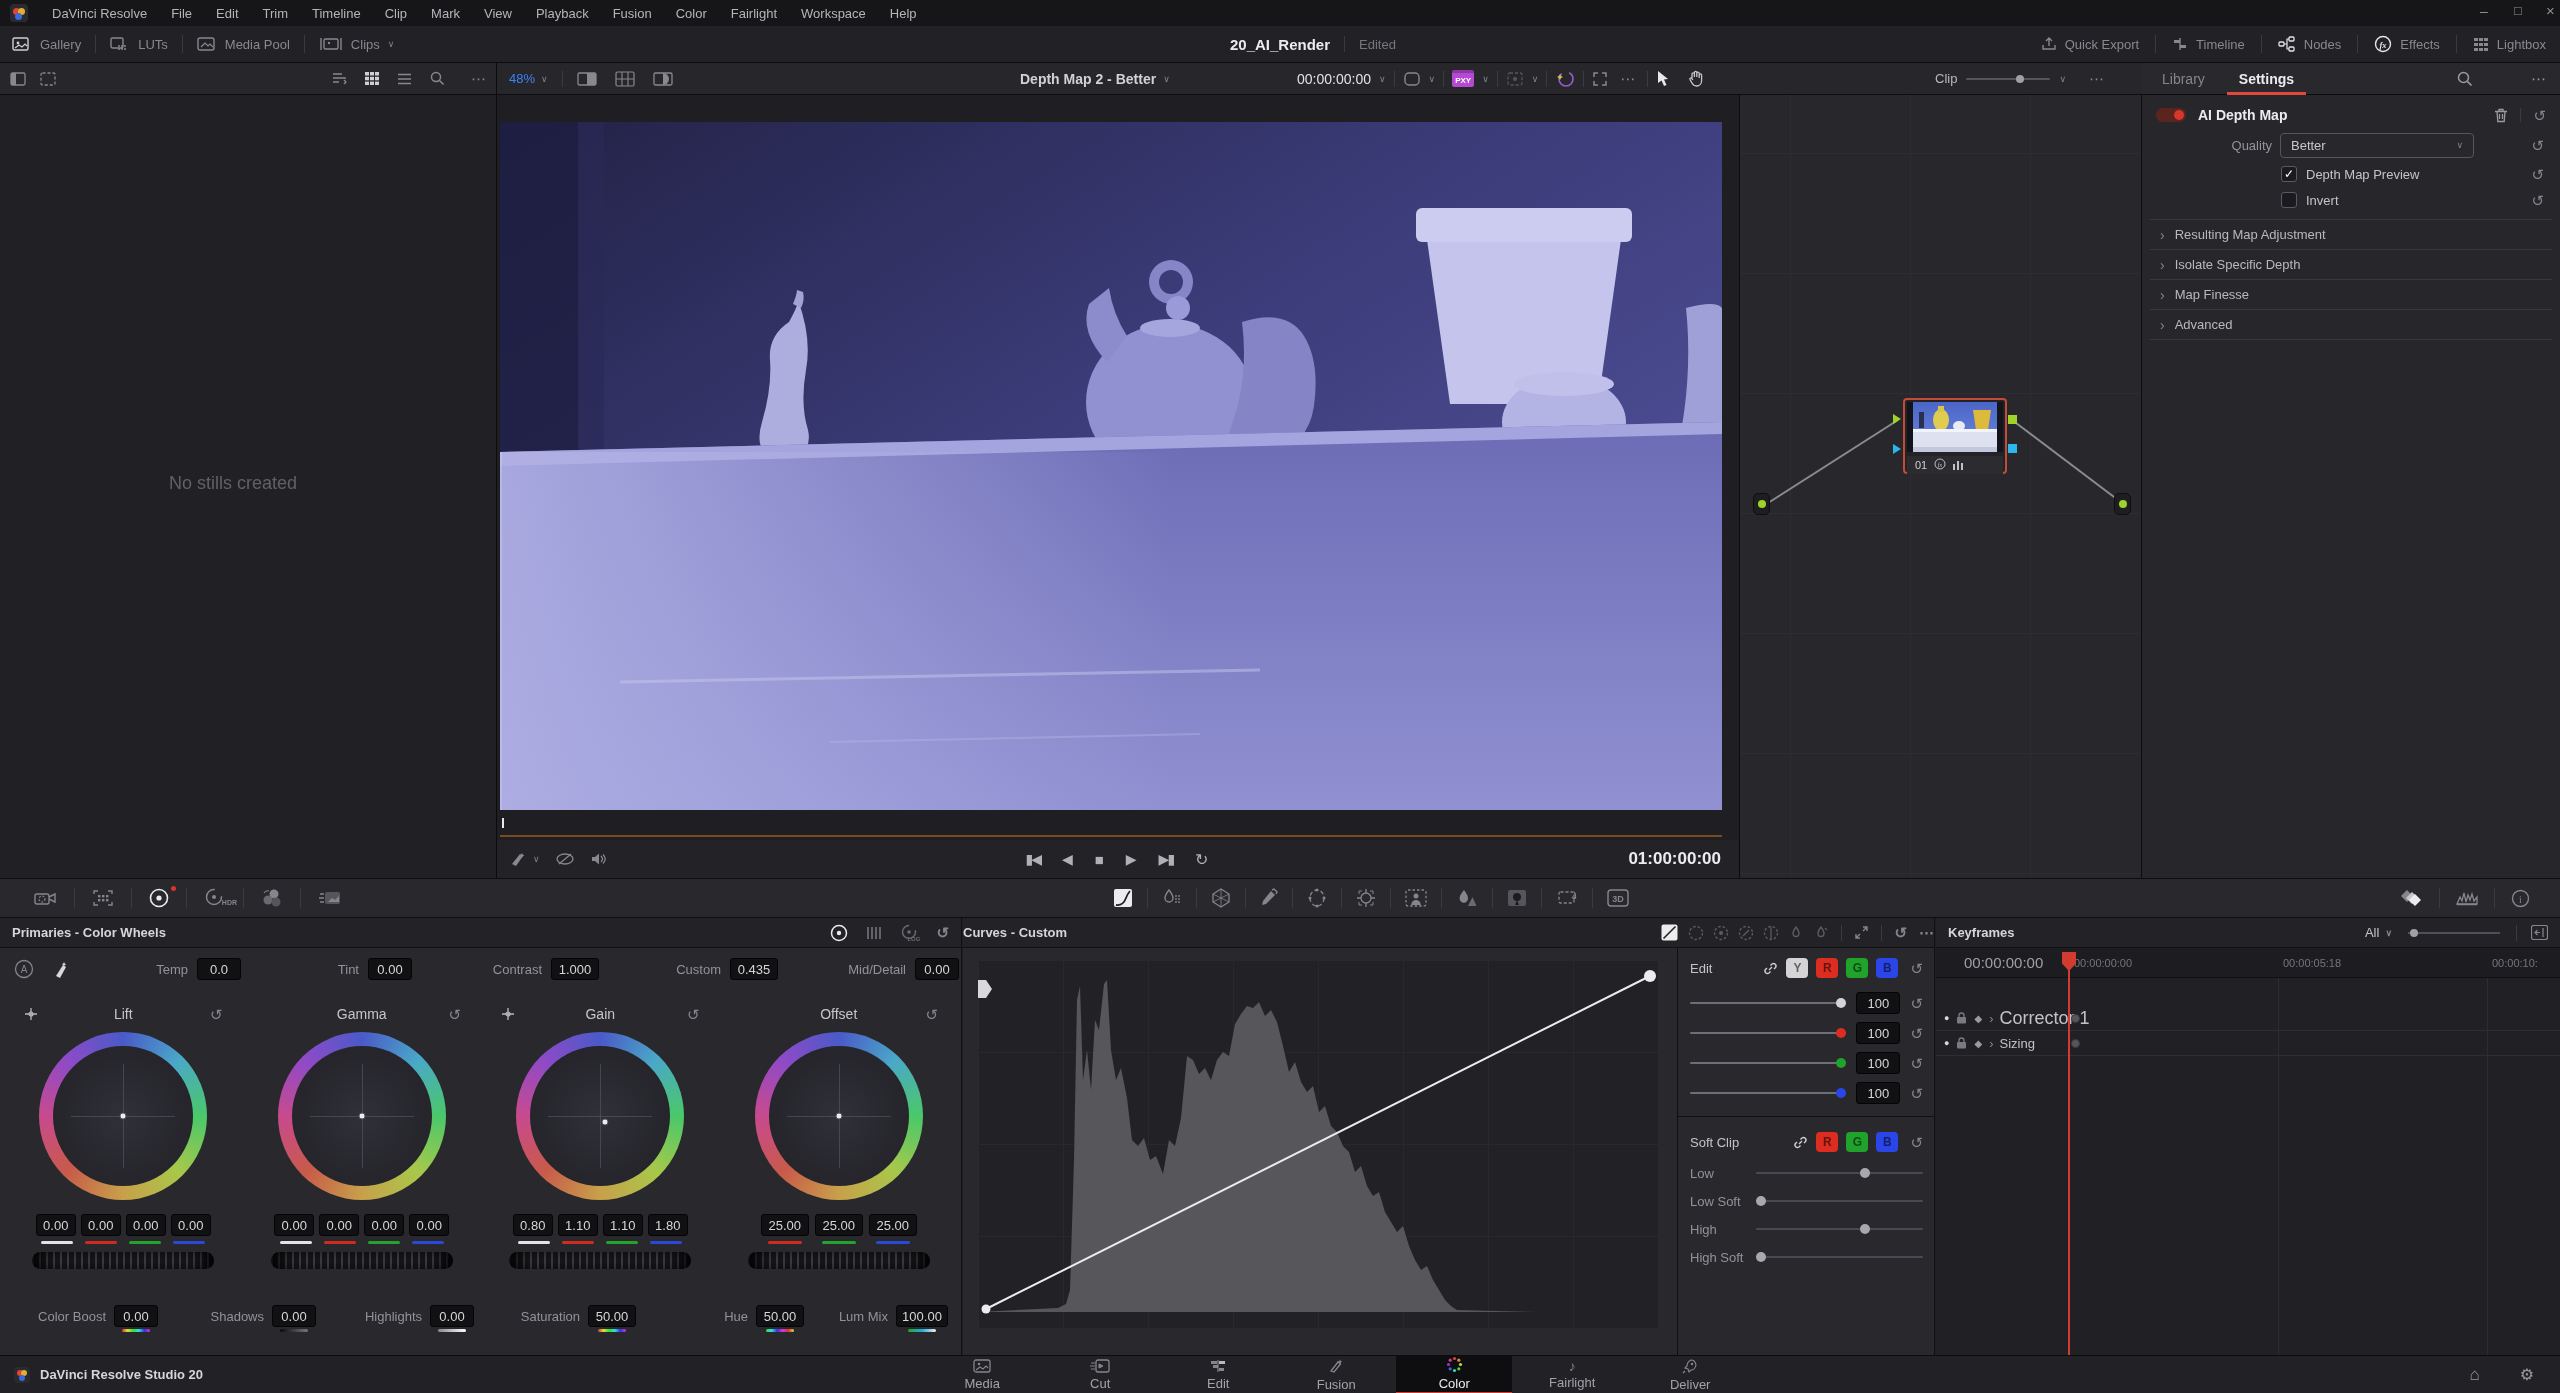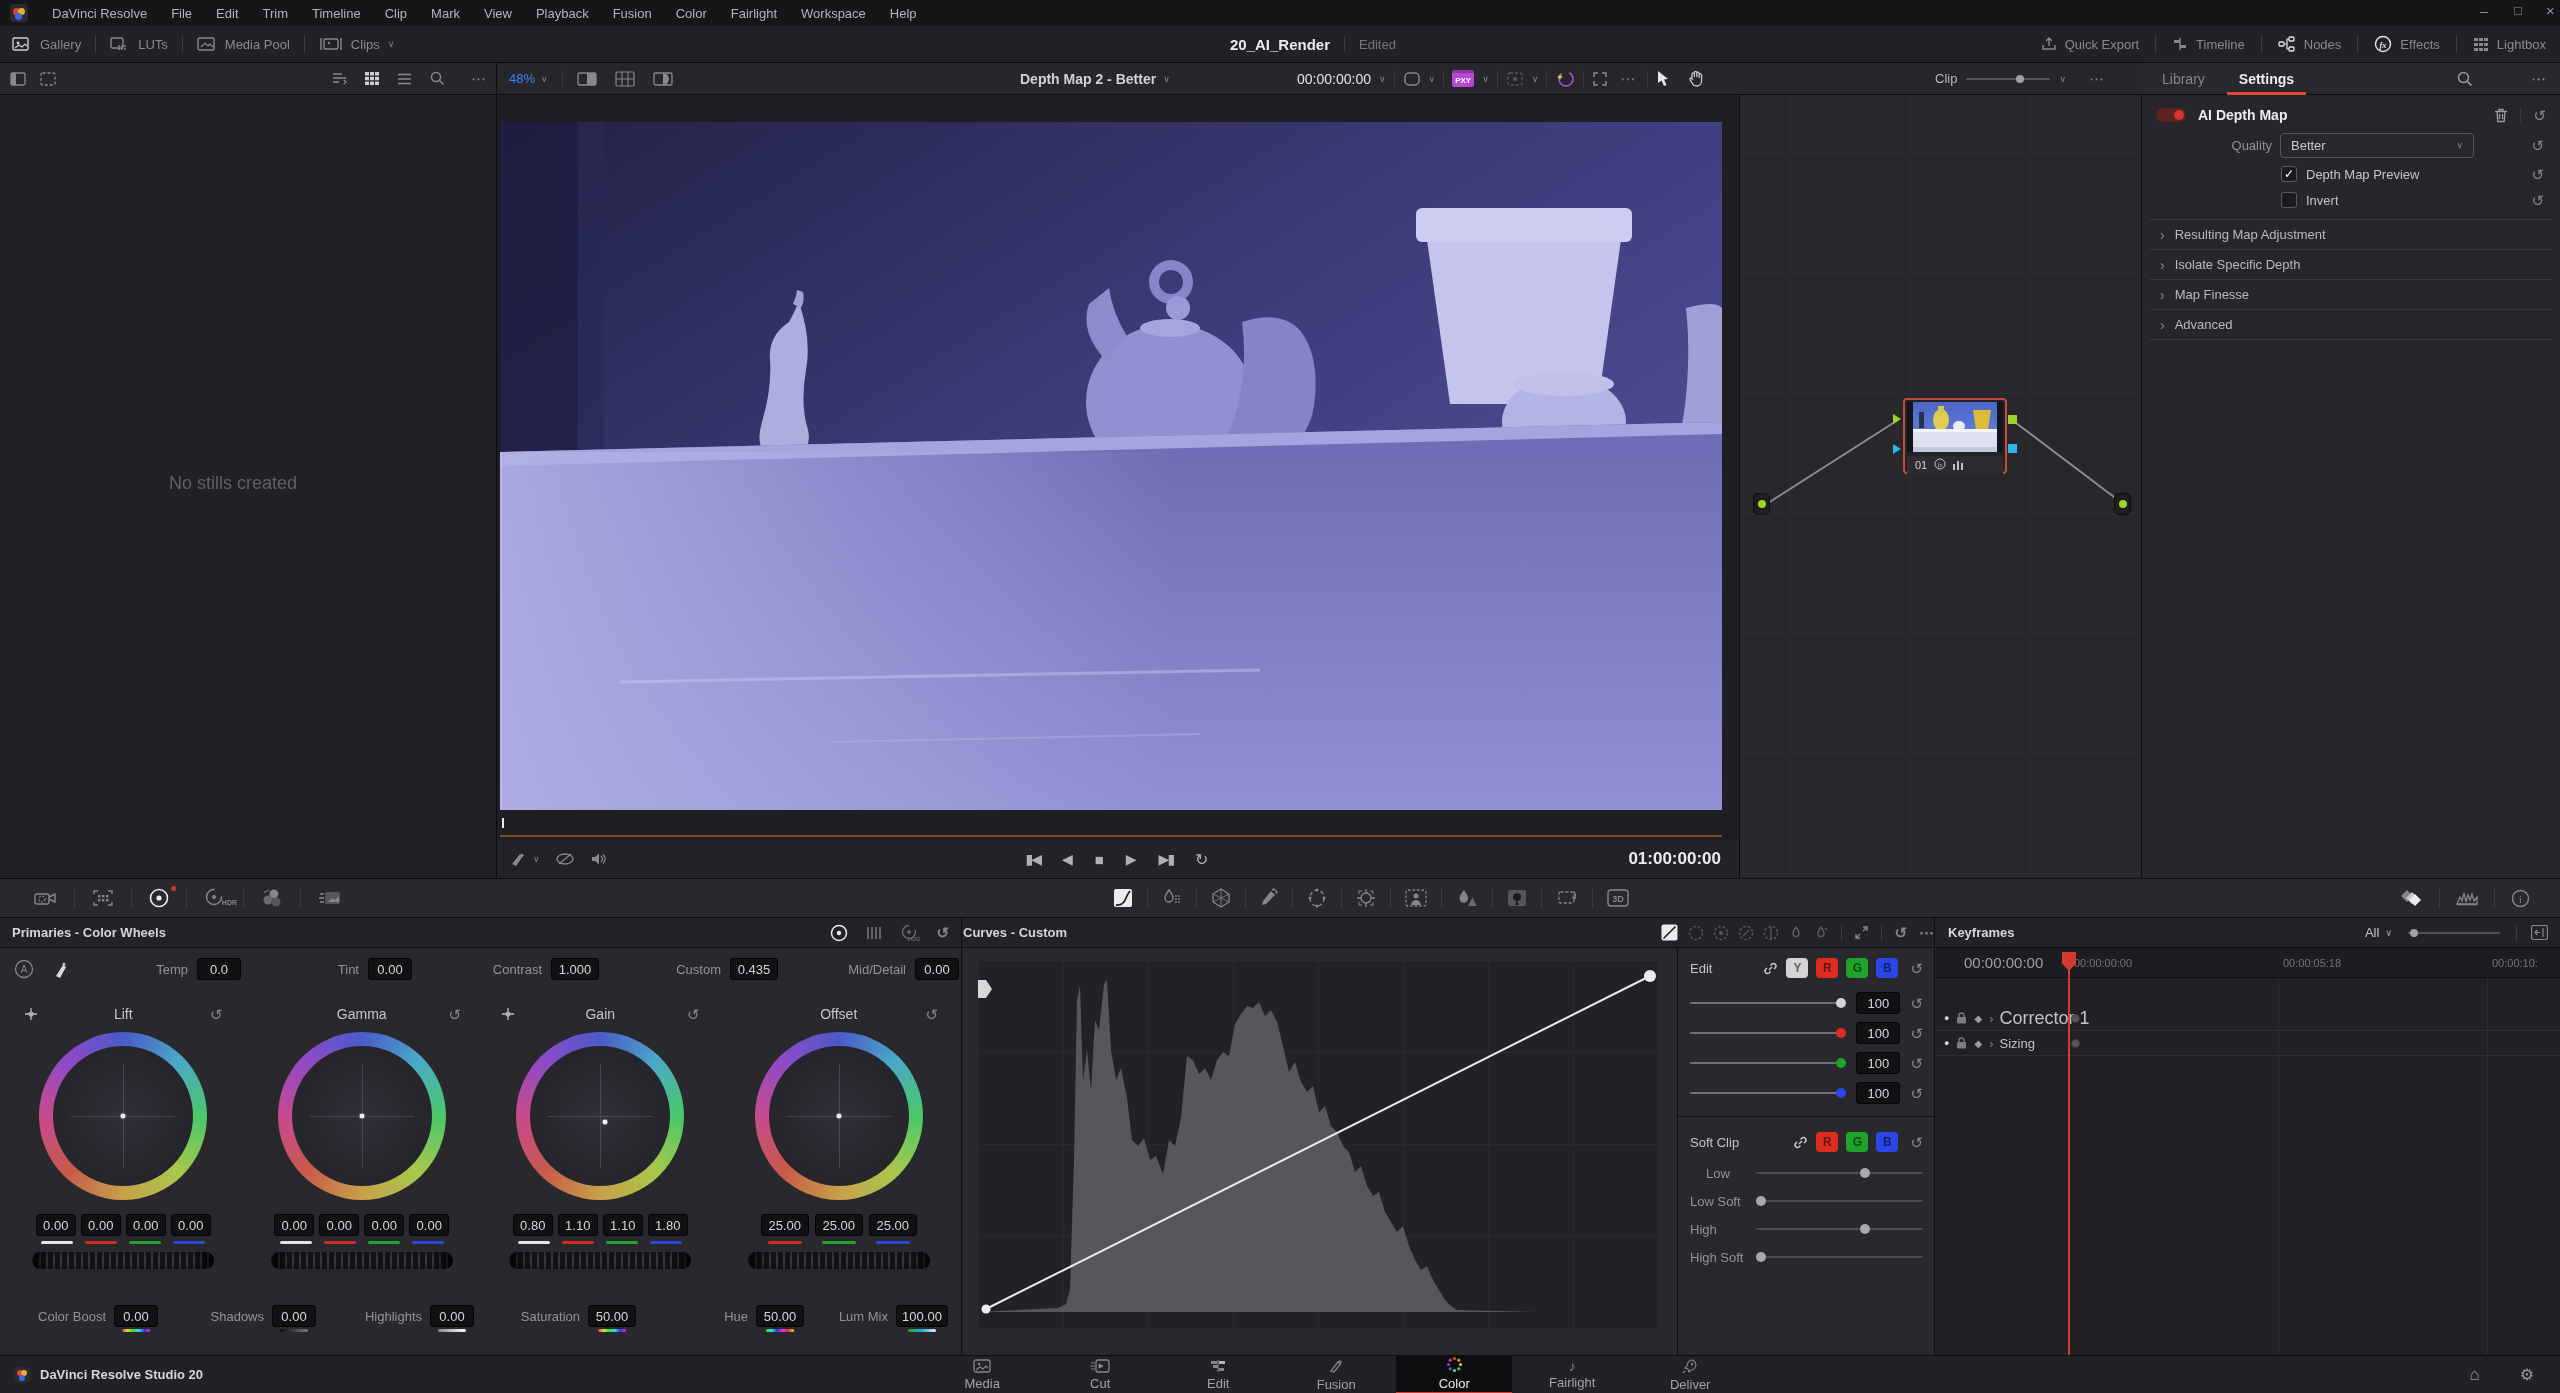--- a/index.html
+++ b/index.html
@@ -1066,21 +1066,21 @@
           <svg width="15" height="15" viewBox="0 0 15 15">
             <path d="M6 9 L9 6 M4 7 L2.5 8.5 a2.5 2.5 0 0 0 3.5 3.5 L7.5 10.5 M11 8 l1.5 -1.5 a2.5 2.5 0 0 0 -3.5 -3.5 L7.5 4.5" fill="none" stroke="#d0d0d4" stroke-width="1.4"></path>
           </svg>
         </span>
       <span class="chbtn" style="background:#dd2c20;">R</span>
       <span class="chbtn" style="background:#1fa32a;">G</span>
       <span class="chbtn" style="background:#2b46e8;">B</span>
       <span class="reset" style="margin-left:4px;">↺</span>
     </div>
     <div class="flex" style="height:28px;padding:0 12px;gap:10px;">
-      <span class="lbl" style="width:56px;text-align:center;">Low</span>
+      <span class="lbl" style="width:56px;">Low</span>
       <span class="sl-track" style="flex:1;background:#4a4a52;">
           <span class="sl-dot" style="background:#a8a8ae;left:62%;"></span>
         </span>
     </div>
     <div class="flex" style="height:28px;padding:0 12px;gap:10px;">
       <span class="lbl" style="width:56px;">Low Soft</span>
       <span class="sl-track" style="flex:1;background:#4a4a52;">
           <span class="sl-dot" style="background:#a8a8ae;left:0;"></span>
         </span>
     </div>

